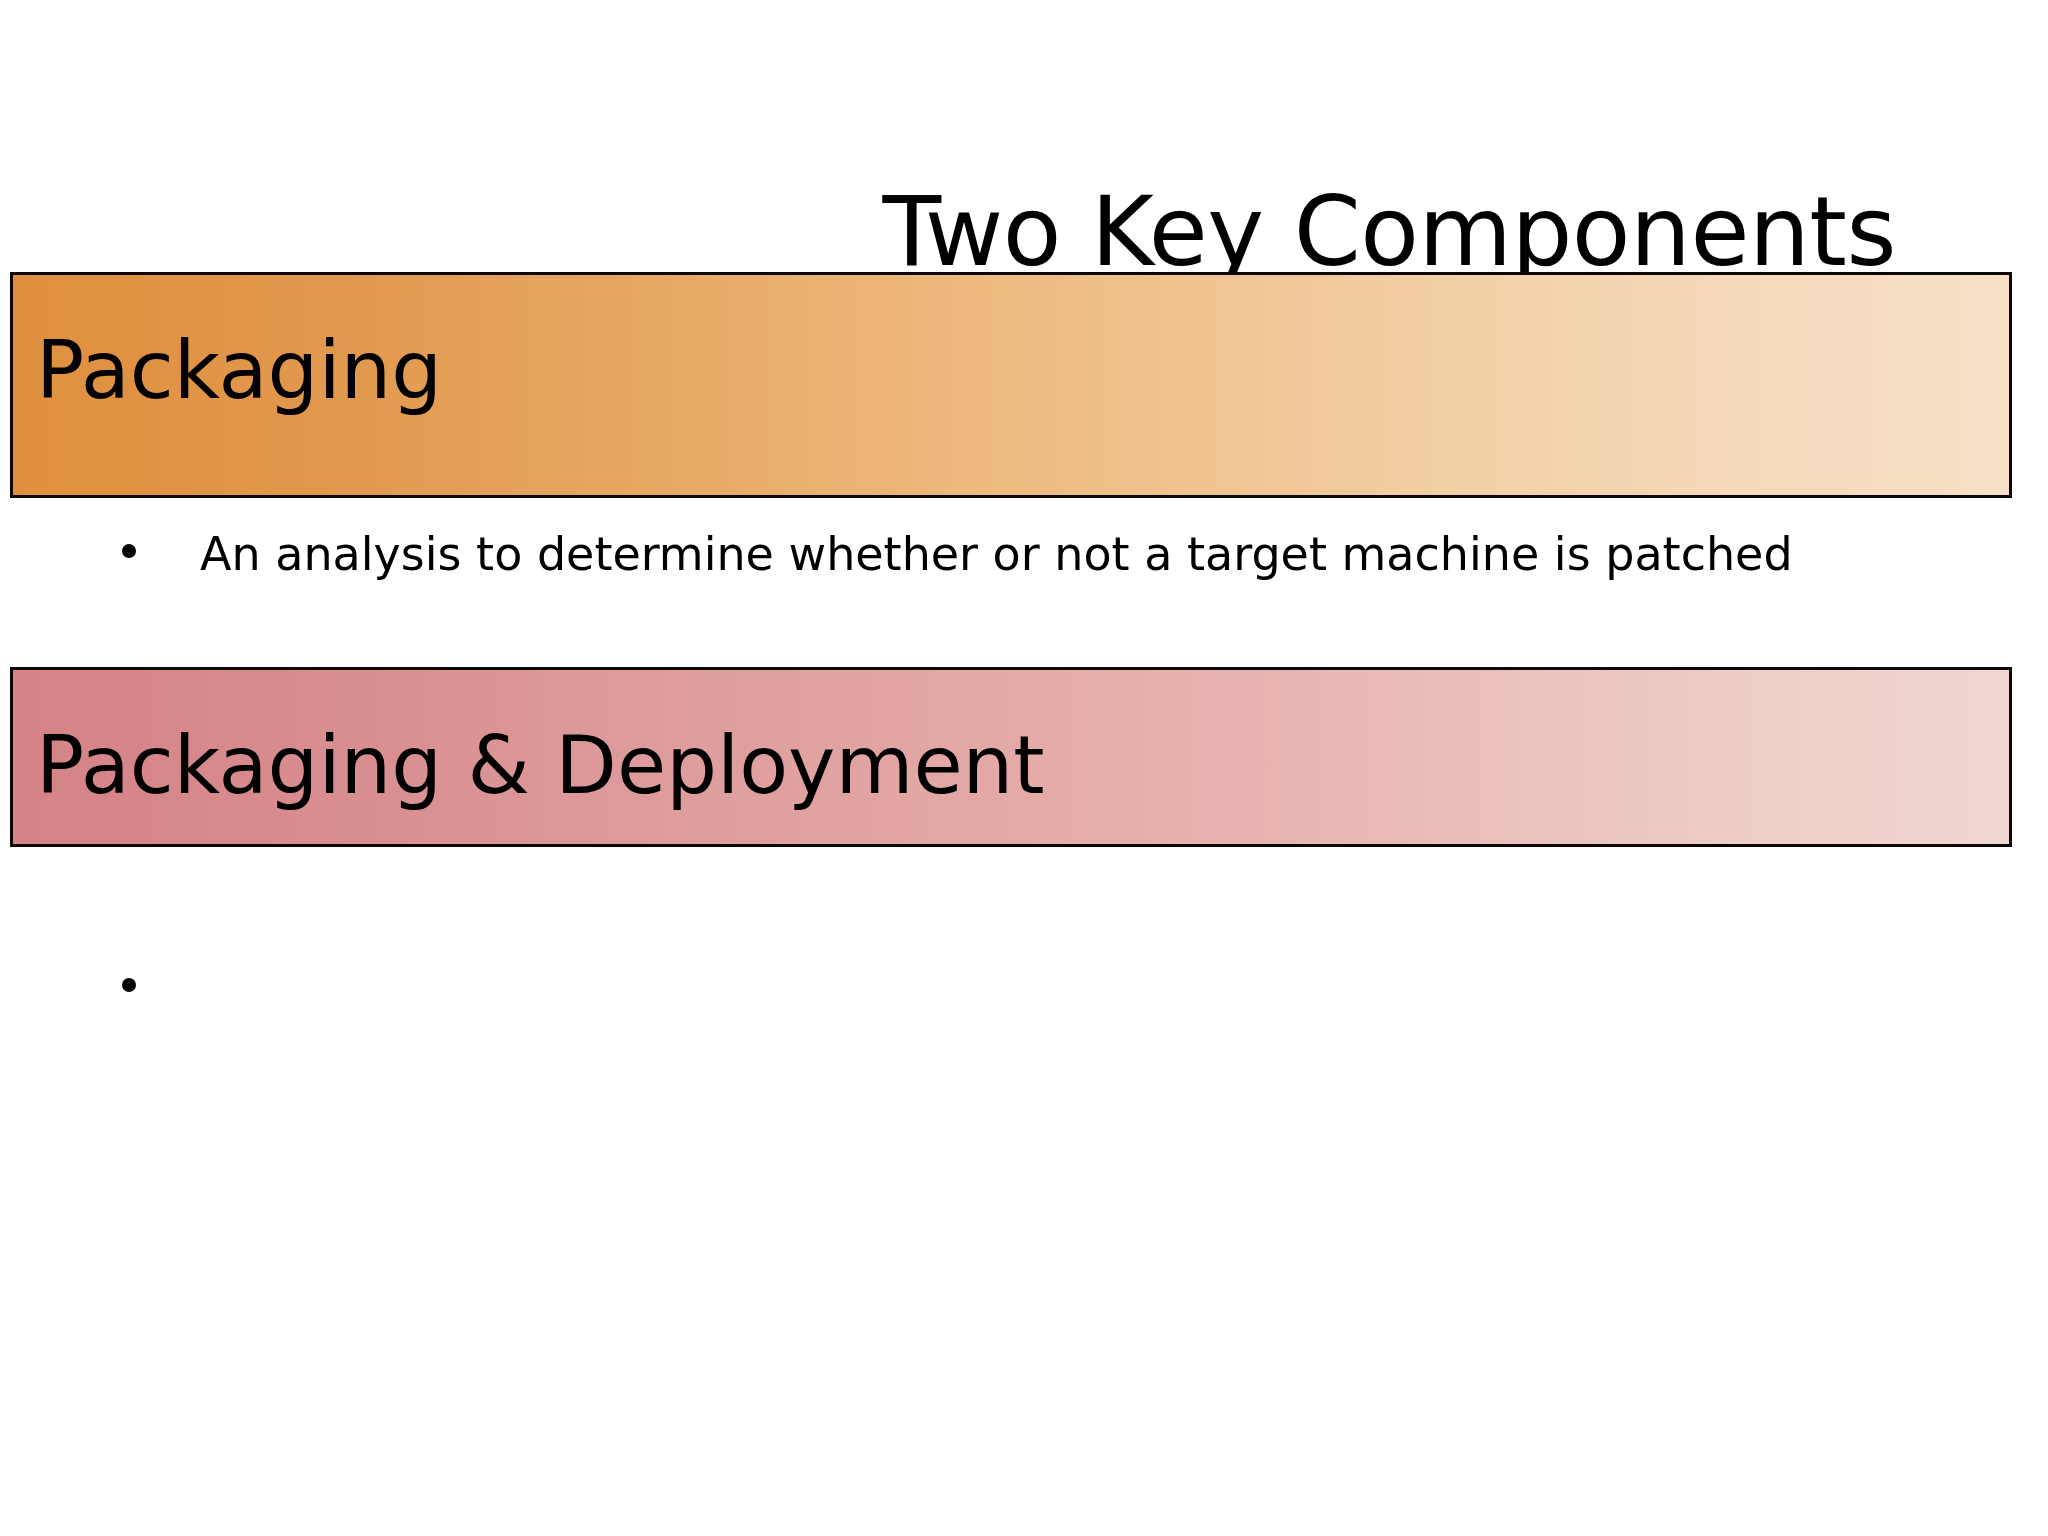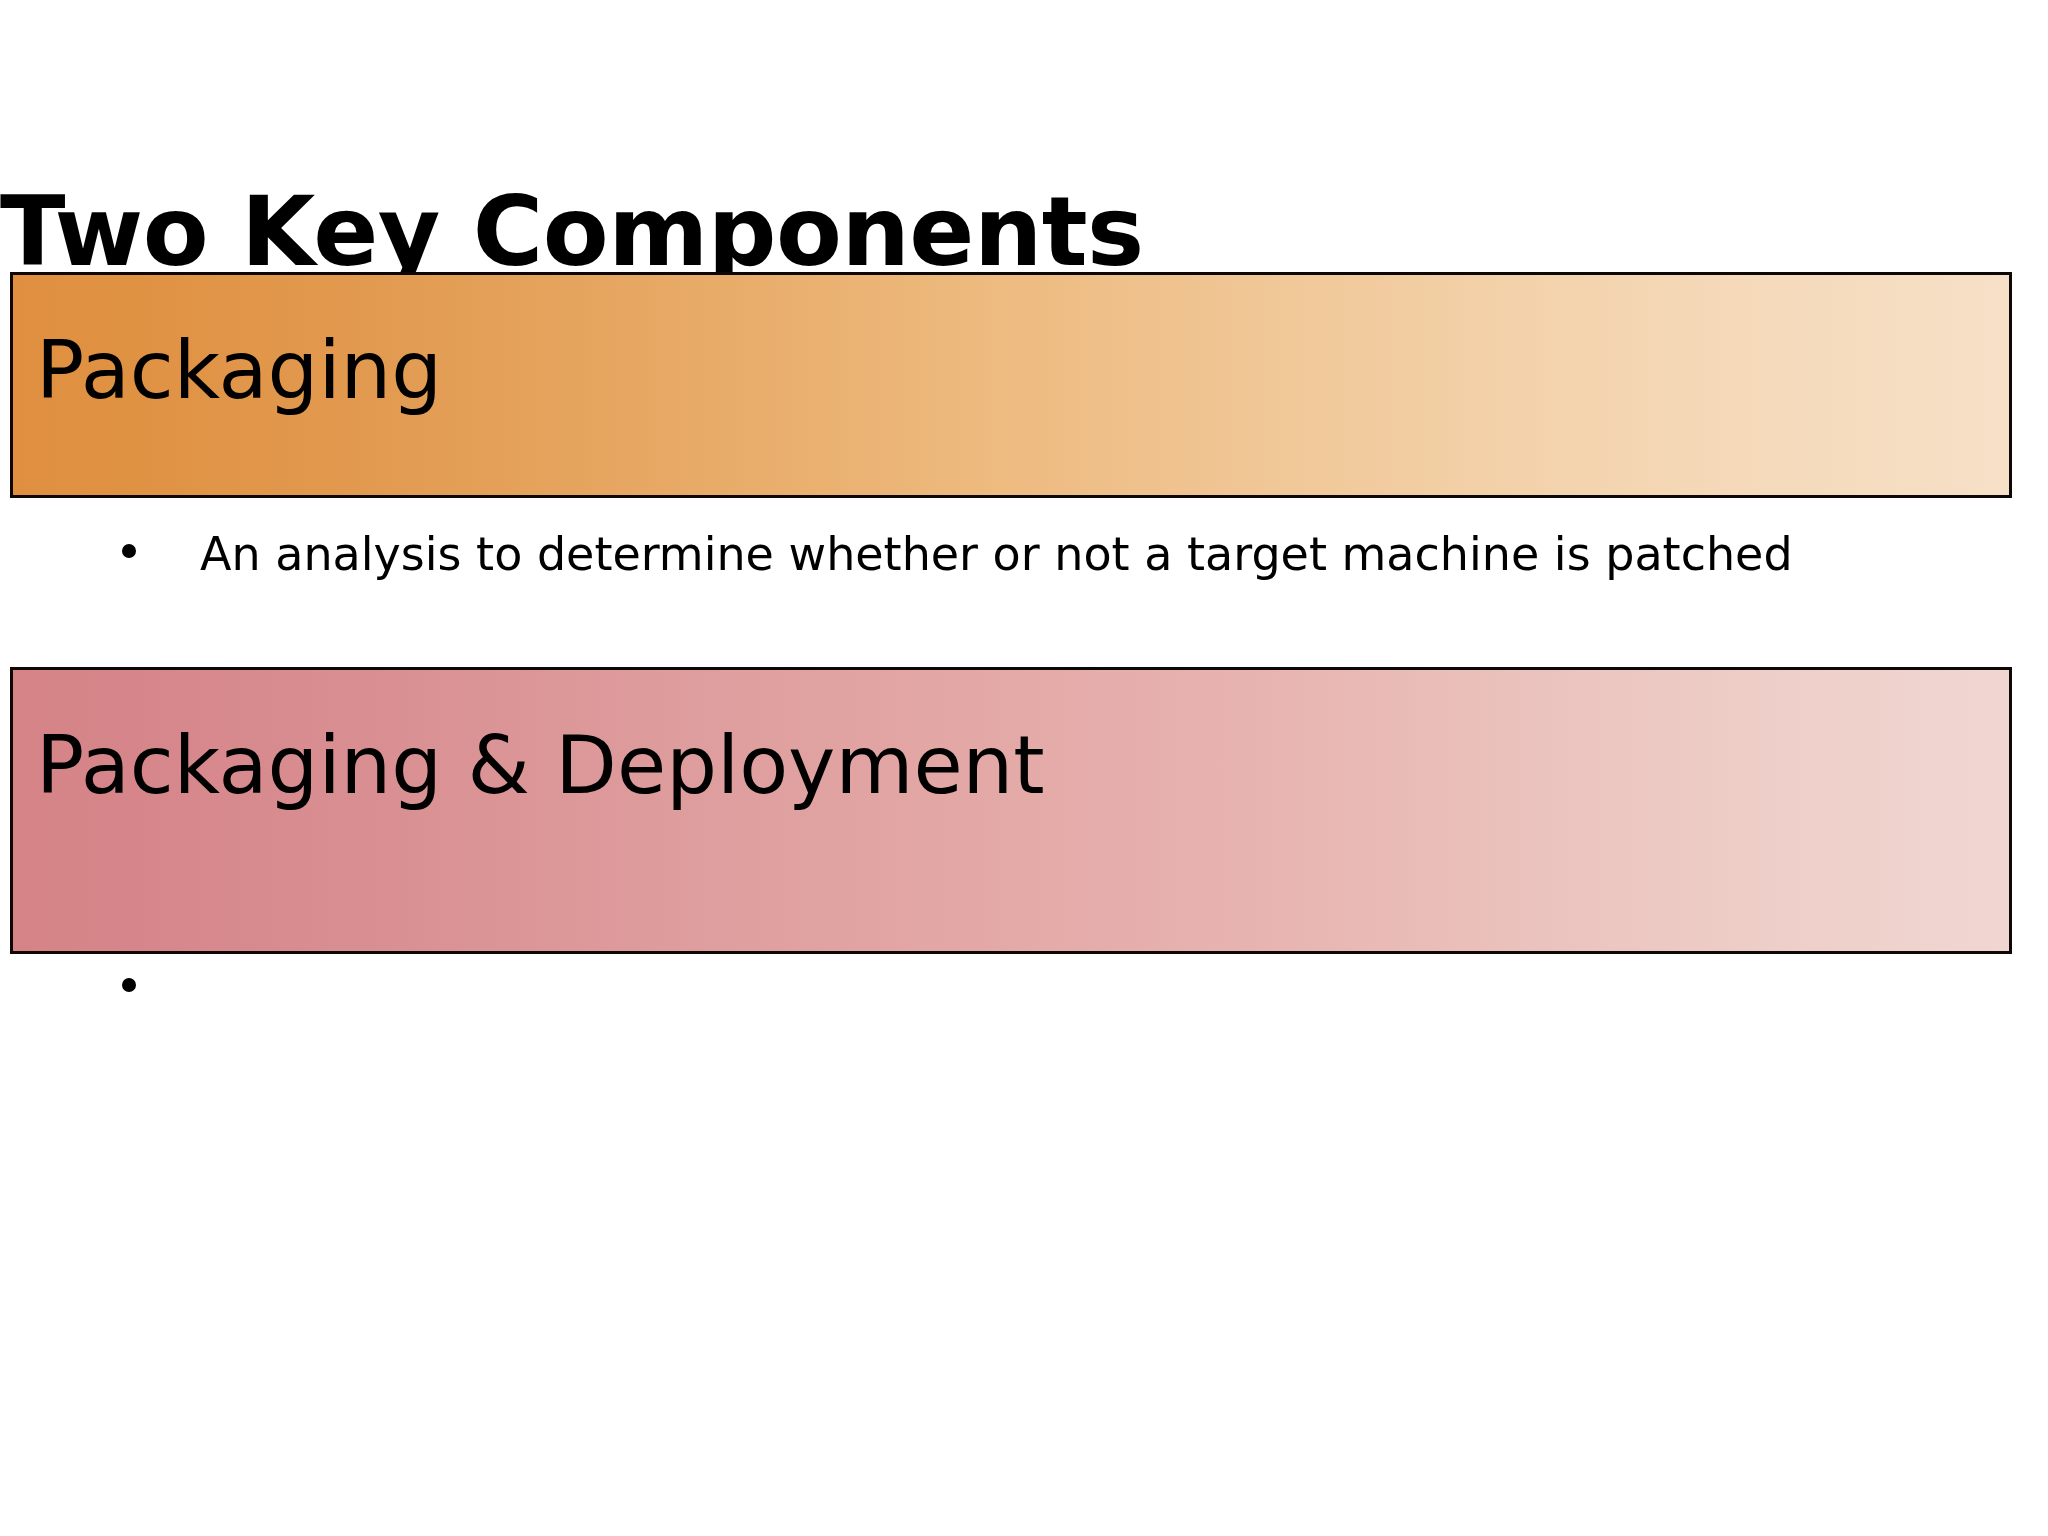--- a/index.html
+++ b/index.html
@@ -23,24 +23,24 @@
     height: 1536px;
     background: #ffffff;
   }
 
   
   .slide-title {
     position: absolute;
     left: 0;
     top: 118px;
     width: 1896px;
-    text-align: left;
+    text-align: right;
     font-family: "DejaVu Sans", sans-serif;
     font-size: 96px;
-    font-weight: 700;
+    font-weight: 400;
     line-height: 1.05;
     color: #000000;
     letter-spacing: -0.5px;
     white-space: nowrap;
   }
 
   
   .banner {
     position: absolute;
     left: 10px;
@@ -73,21 +73,21 @@
         #f3d2ab 76%,
         #f5dabb 88%,
         #f6e0c7 100%);
   }
   #banner-assessment .banner-label {
     top: 56px;
   }
 
   #banner-packaging {
     top: 667px;
-    height: 287px;
+    height: 180px;
     background: linear-gradient(to right,
         #d58387 0%,
         #d6868a 6%,
         #d98f92 18%,
         #de9c9d 33%,
         #e3a8a6 48%,
         #e7b3b0 62%,
         #ebc2bd 76%,
         #eecec8 88%,
         #f0d6d1 100%);

